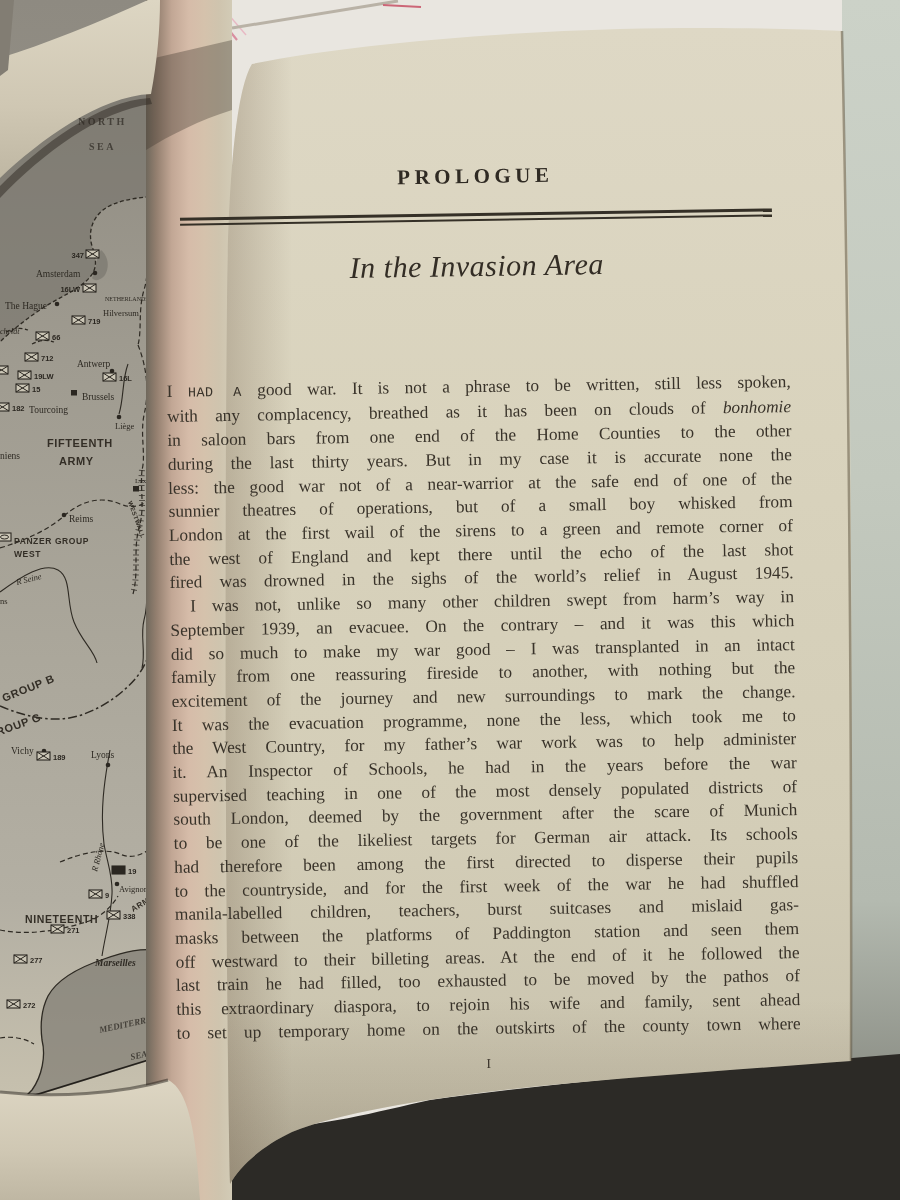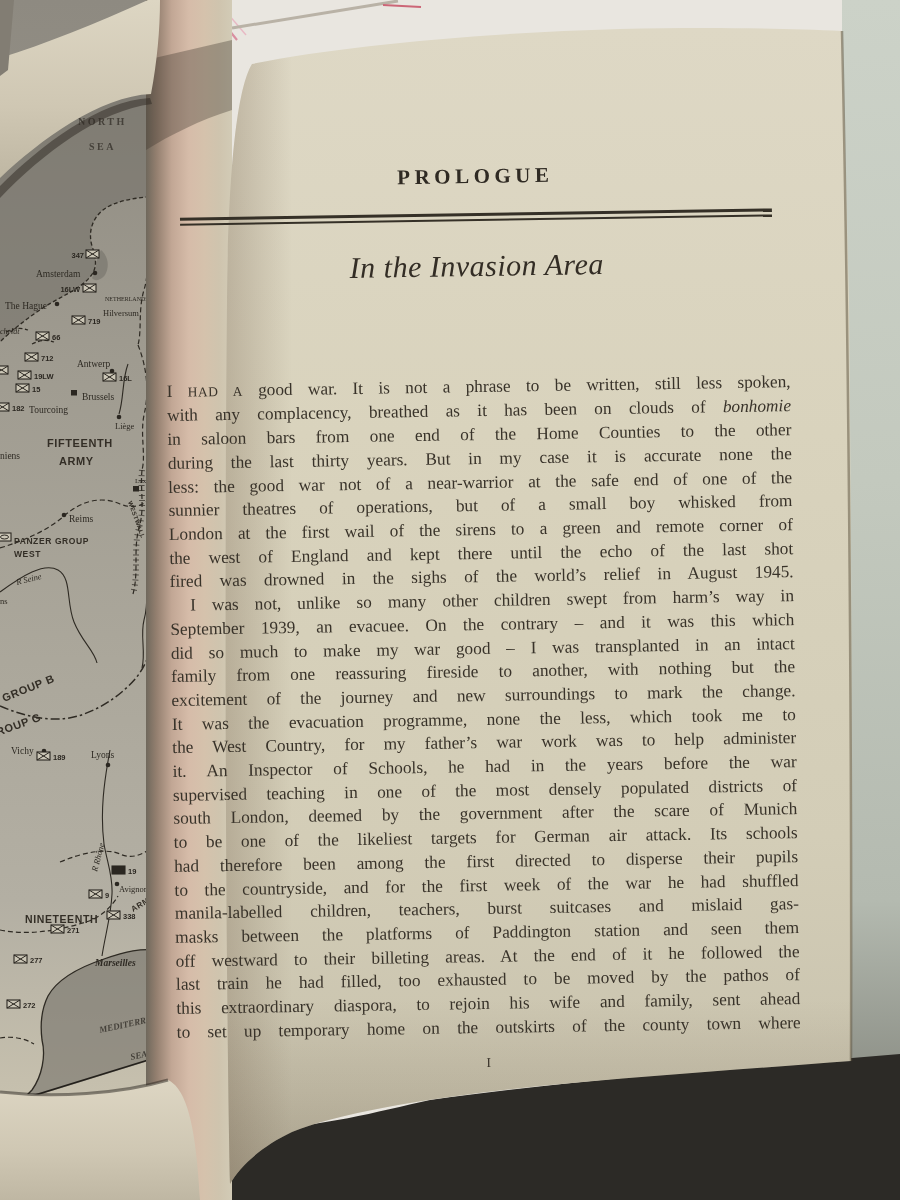--- a/index.html
+++ b/index.html
@@ -32,21 +32,21 @@
   .prologue{padding-top:14px;text-align:center;font-size:21px;font-weight:700;
             letter-spacing:4.5px;color:#2f2a23;}
   .rulewrap{margin:24px 16px 0 16px;}
   .rulewrap .r1{height:2.6px;background:#353027;}
   .rulewrap .r2{height:1.6px;background:#353027;margin-top:3.6px;}
   .chtitle{margin-top:28px;text-align:center;font-style:italic;font-size:30px;
            letter-spacing:.5px;color:#332d25;}
   #body-text{margin-top:92px;font-size:17.3px;line-height:23.7px;}
   .bl{text-align:justify;text-align-last:justify;white-space:nowrap;}
   .bl.ind{padding-left:20px;}
-  .sc{font-size:.78em;letter-spacing:.5px;}
+  .sc{font-size:.78em;letter-spacing:.5px;font-family:Liberation Mono, monospace;}
   .it{font-style:italic;}
   .pgnum{margin-top:16px;text-align:center;font-size:13.5px;letter-spacing:1px;color:#39332a;}
 </style>
 </head>
 <body>
 
 <div id="scene">
 
   <div id="bg-right"></div>
 

